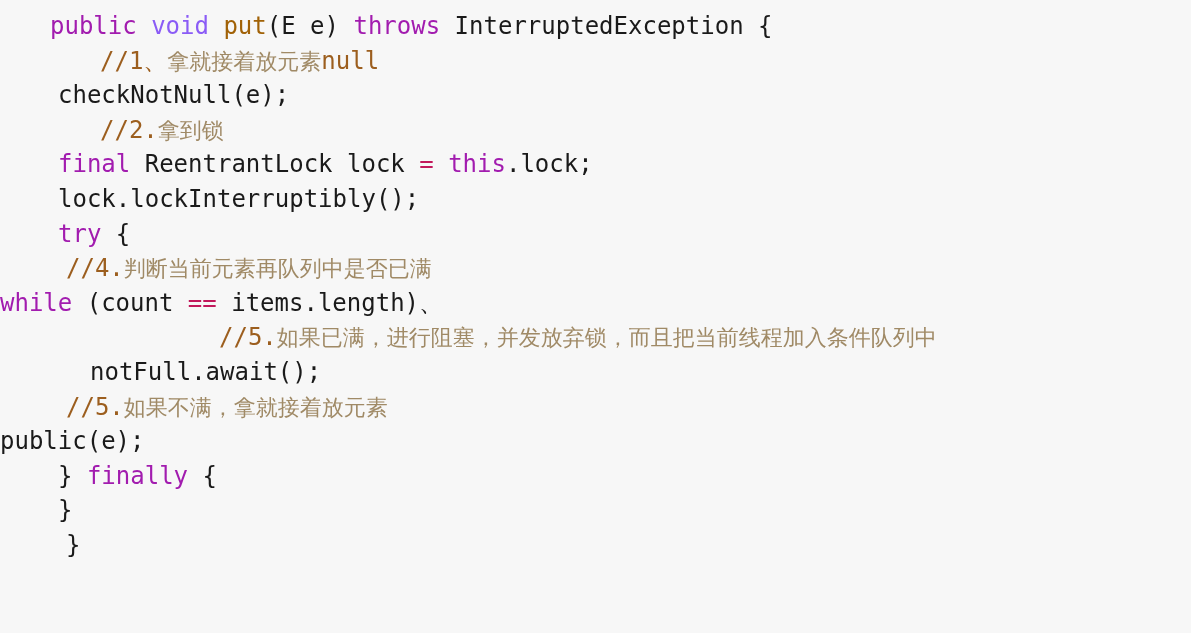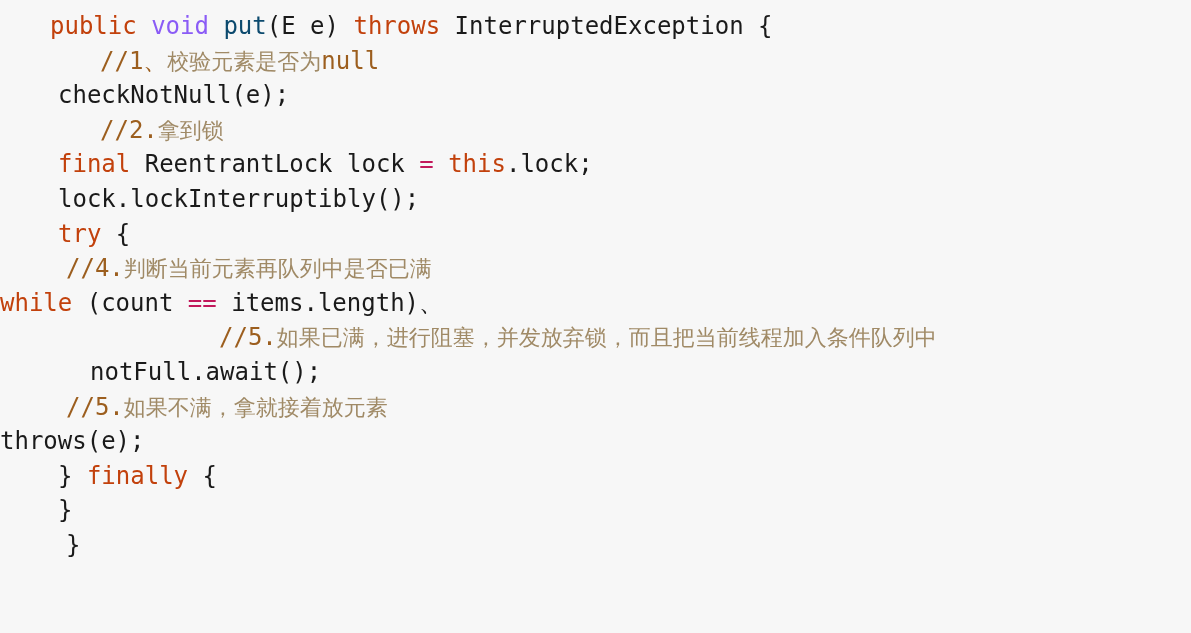--- a/index.html
+++ b/index.html
@@ -37,45 +37,45 @@
   
   .ind-0  { padding-left: 50px; }
   .ind-1  { padding-left: 58px; }
   .ind-1c { padding-left: 100px; }
   .ind-2  { }
   .ind-2c { padding-left: 66px; }
   .ind-3  { padding-left: 90px; }
   .ind-3c { padding-left: 219px; }
   .ind-cl { padding-left: 66px; }
 
-  .tok-keyword  { color: #c2410c; }
+  .tok-keyword  { color: #a21caf; }
   .tok-type     { color: #8b5cf6; }
-  .tok-method   { color: #0c4a6e; }
+  .tok-method   { color: #a16207; }
   .tok-operator { color: #c2185b; }
   .tok-plain    { color: #1a1a1a; }
   .tok-comment-mark { color: #9c5e1e; }
   .tok-comment-text {
     color: #a08a66;
     font-family: "DejaVu Sans", "Liberation Sans", sans-serif;
     font-size: 22px;
   }
 </style>
 </head>
 <body>
 
 <div id="code-block">
     <div class="code-line ind-0"><span class="tok-keyword">public</span><span class="tok-plain"> </span><span class="tok-type">void</span><span class="tok-plain"> </span><span class="tok-method">put</span><span class="tok-plain">(E e) </span><span class="tok-keyword">throws</span><span class="tok-plain"> InterruptedException {</span></div>
-    <div class="code-line ind-1c"><span class="tok-comment-mark">//1、</span><span class="tok-comment-text">校验元素是否为</span><span class="tok-comment-mark">null</span></div>
+    <div class="code-line ind-1c"><span class="tok-comment-mark">//1、</span><span class="tok-comment-text">拿就接着放元素</span><span class="tok-comment-mark">null</span></div>
     <div class="code-line ind-1"><span class="tok-plain">checkNotNull(e);</span></div>
     <div class="code-line ind-1c"><span class="tok-comment-mark">//2.</span><span class="tok-comment-text">拿到锁</span></div>
     <div class="code-line ind-1"><span class="tok-keyword">final</span><span class="tok-plain"> ReentrantLock lock </span><span class="tok-operator">=</span><span class="tok-plain"> </span><span class="tok-keyword">this</span><span class="tok-plain">.lock;</span></div>
     <div class="code-line ind-1"><span class="tok-plain">lock.lockInterruptibly();</span></div>
     <div class="code-line ind-1"><span class="tok-keyword">try</span><span class="tok-plain"> {</span></div>
     <div class="code-line ind-2c"><span class="tok-comment-mark">//4.</span><span class="tok-comment-text">判断当前元素再队列中是否已满</span></div>
     <div class="code-line ind-2"><span class="tok-keyword">while</span><span class="tok-plain"> (count </span><span class="tok-operator">==</span><span class="tok-plain"> items.length)、</span></div>
     <div class="code-line ind-3c"><span class="tok-comment-mark">//5.</span><span class="tok-comment-text">如果已满，进行阻塞，并发放弃锁，而且把当前线程加入条件队列中</span></div>
     <div class="code-line ind-3"><span class="tok-plain">notFull.await();</span></div>
     <div class="code-line ind-2c"><span class="tok-comment-mark">//5.</span><span class="tok-comment-text">如果不满，拿就接着放元素</span></div>
-    <div class="code-line ind-2"><span class="tok-plain">throws(e);</span></div>
+    <div class="code-line ind-2"><span class="tok-plain">public(e);</span></div>
     <div class="code-line ind-1"><span class="tok-plain">} </span><span class="tok-keyword">finally</span><span class="tok-plain"> {</span></div>
     <div class="code-line ind-1"><span class="tok-plain">}</span></div>
     <div class="code-line ind-cl"><span class="tok-plain">}</span></div>
   </div>
 
 </body></html>

